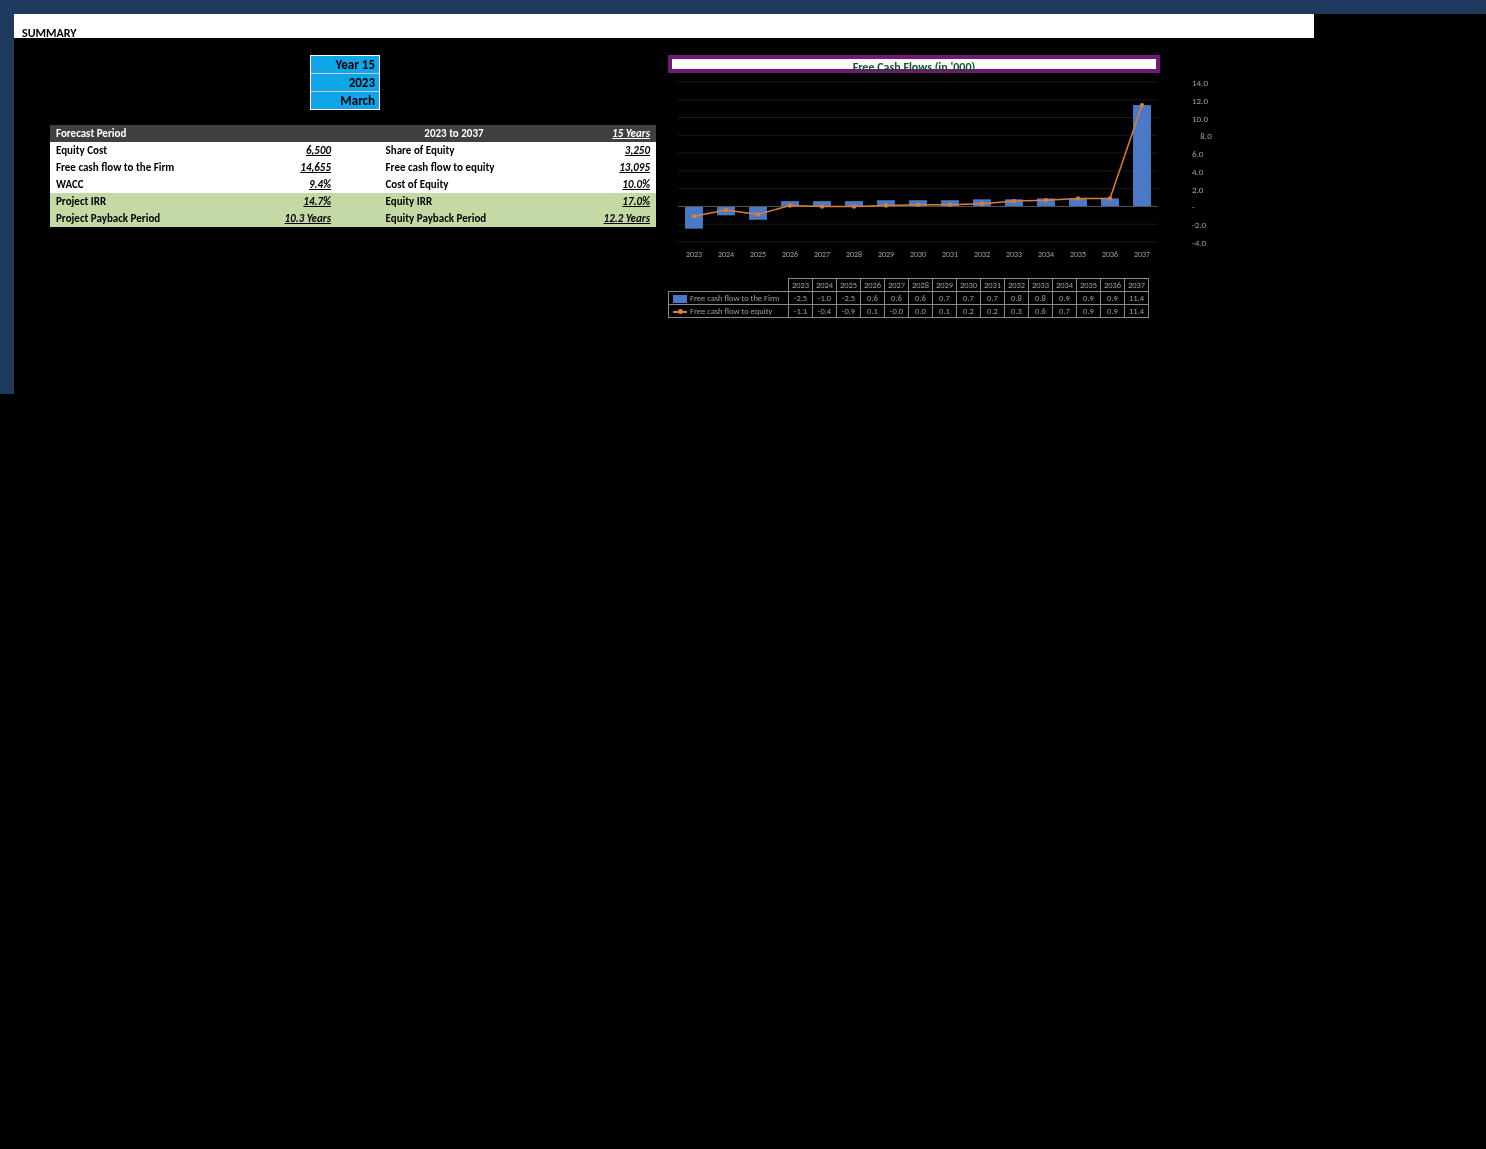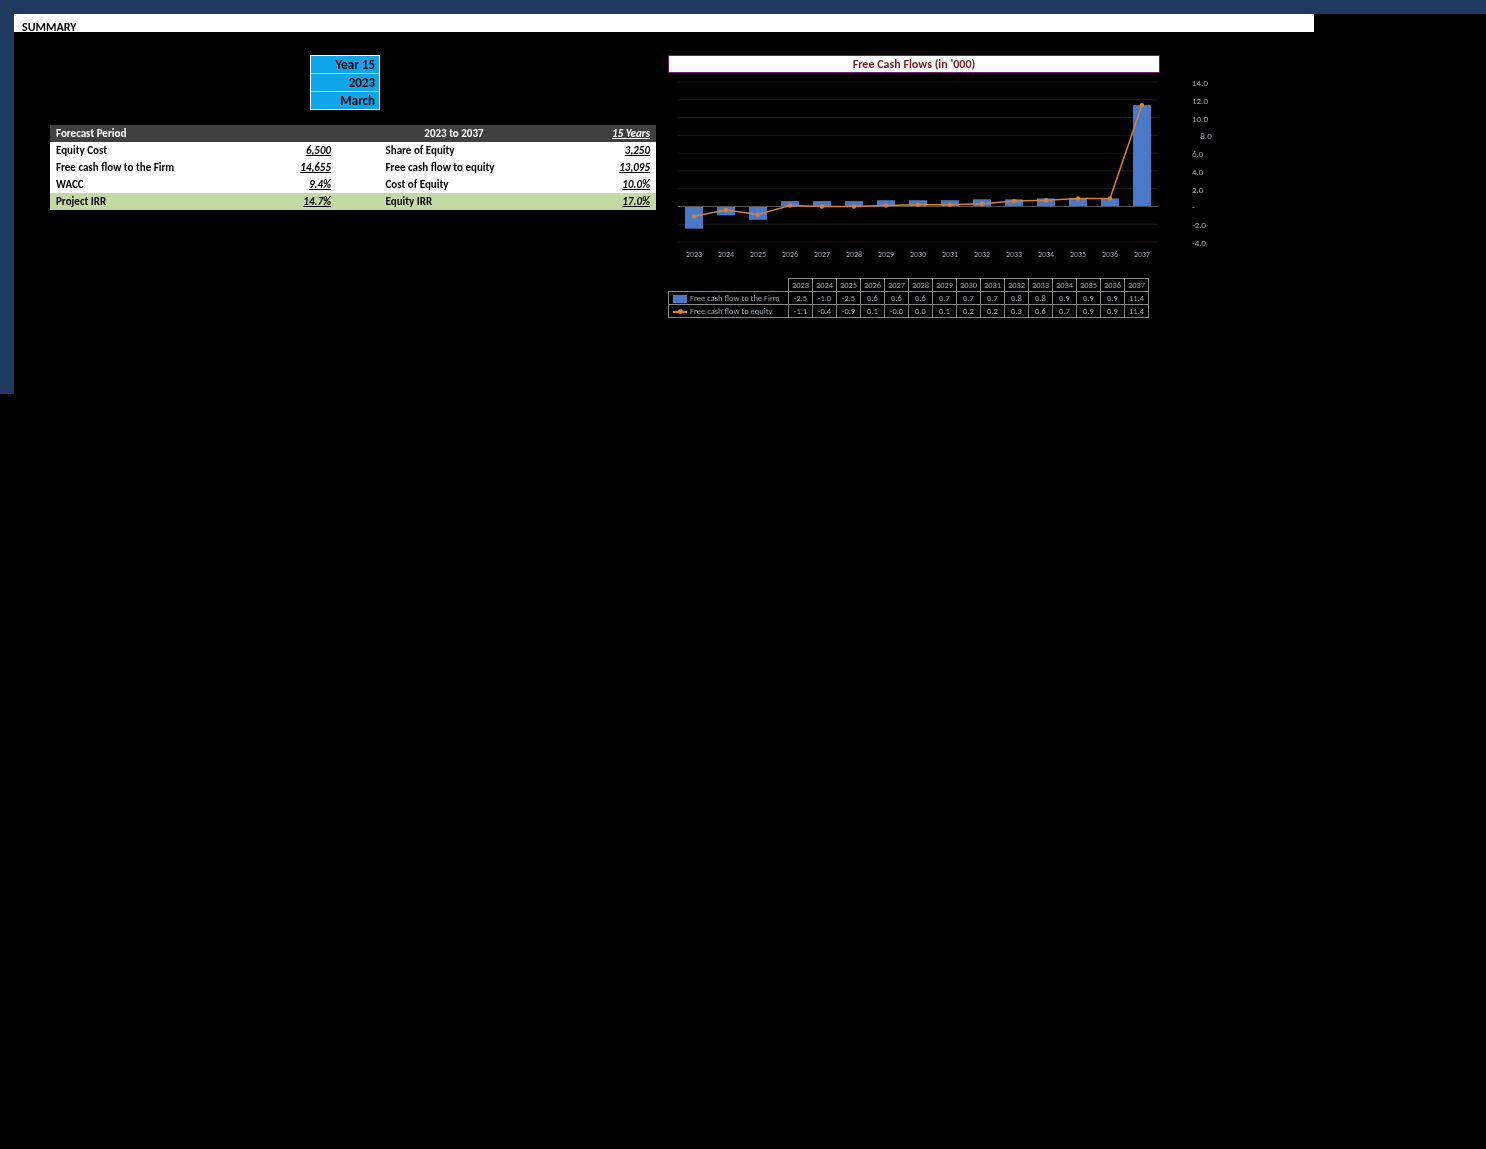--- a/index.html
+++ b/index.html
@@ -26,21 +26,21 @@
     }
     .summary-header {
       position: absolute;
       left: 14px;
       top: 14px;
       width: 1300px;
       height: 18px;
       background: #fff;
       color: #000;
       font-weight: bold;
-      padding: 6px 8px;
+      padding: 12px 8px;
       font-size: 12px;
     }
     .assumptions-box {
       position: absolute;
       left: 310px;
       top: 55px;
       border: 1px solid #fff;
       background: #0ea5e9;
       color: #000;
       text-align: right;
@@ -76,25 +76,25 @@
     
     .chart-wrap {
       position: absolute;
       left: 668px;
       top: 55px;
     }
     .chart-title-bar {
       width: 492px;
       height: 18px;
       background: #fff;
-      border: 1px solid #701a75;
+      border: 4px solid #701a75;
       text-align: center;
       font-weight: bold;
       font-size: 12px;
-      color: #7f1d1d;
+      color: #14532d;
       padding: 1px 0;
     }
     .chart-plot {
       position: relative;
       width: 520px;
       height: 190px;
       margin-top: 4px;
     }
     .chart-svg {
       width: 520px;
@@ -210,20 +210,27 @@
     <td></td>
     <td class="label-left">Cost of Equity</td>
     <td class="val-right">10.0%</td>
   </tr>
   <tr class="row-green">
     <td class="label-left">Project IRR</td>
     <td class="val-right">14.7%</td>
     <td></td>
     <td class="label-left">Equity IRR</td>
     <td class="val-right">17.0%</td>
+  </tr>
+  <tr class="row-green">
+    <td class="label-left">Project Payback Period</td>
+    <td class="val-right">10.3 Years</td>
+    <td></td>
+    <td class="label-left">Equity Payback Period</td>
+    <td class="val-right">12.2 Years</td>
   </tr>
 </tbody>
   </table>
 
 <div class="chart-wrap">
   <div class="chart-title-bar">Free Cash Flows (in '000)</div>
   <div class="chart-plot">
     <svg class="chart-svg" id="chart-svg" viewBox="0 0 520 190">
         <line x1="10" x2="490" y1="5" y2="5" stroke="#333" stroke-width="0.5"></line>
         <line x1="10" x2="490" y1="22.77777777777778" y2="22.77777777777778" stroke="#333" stroke-width="0.5"></line>

